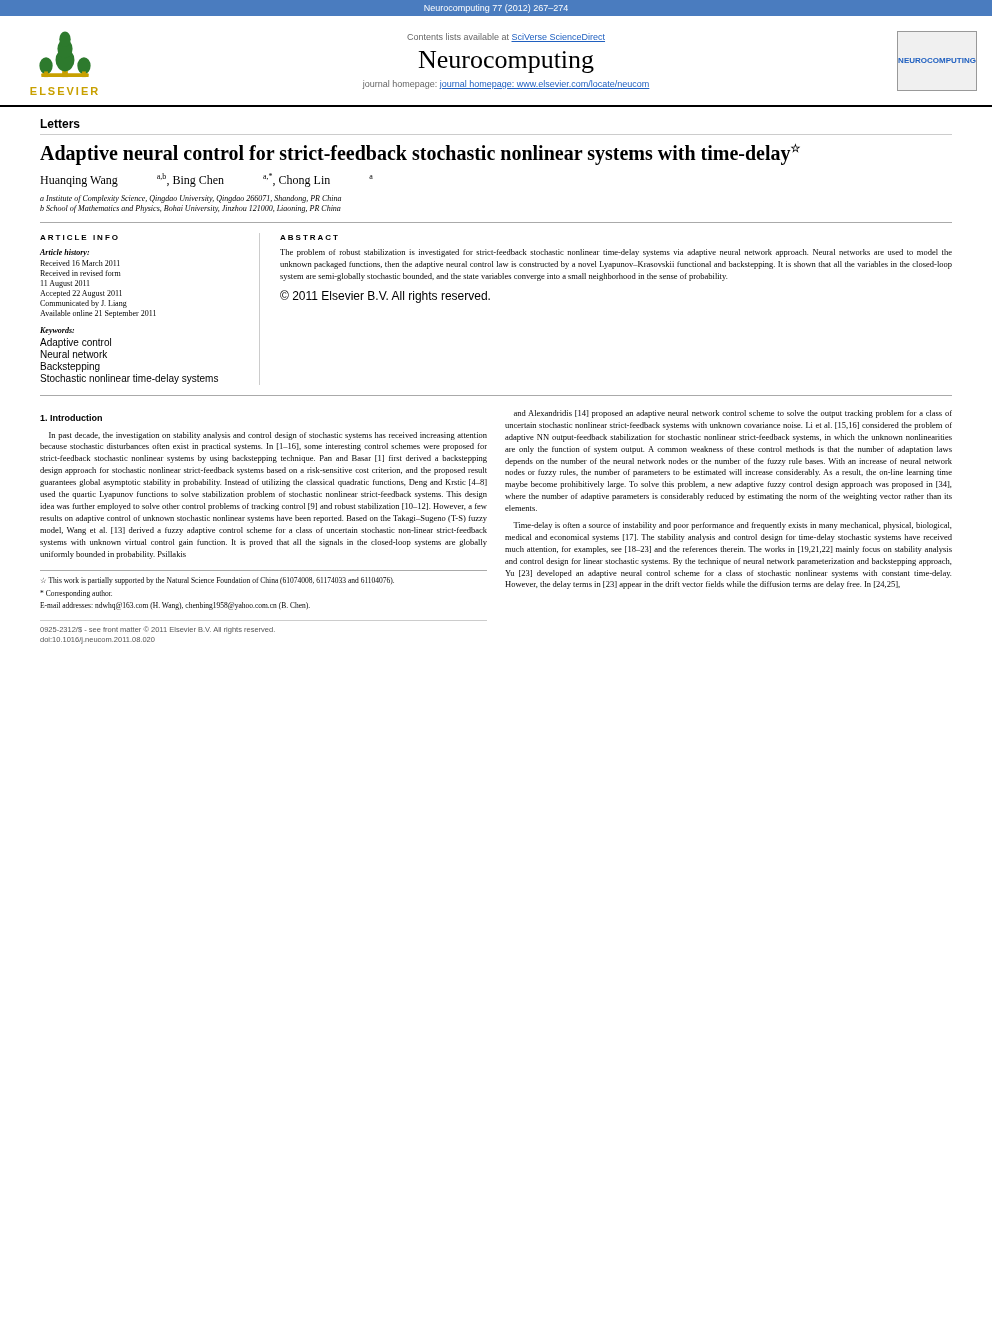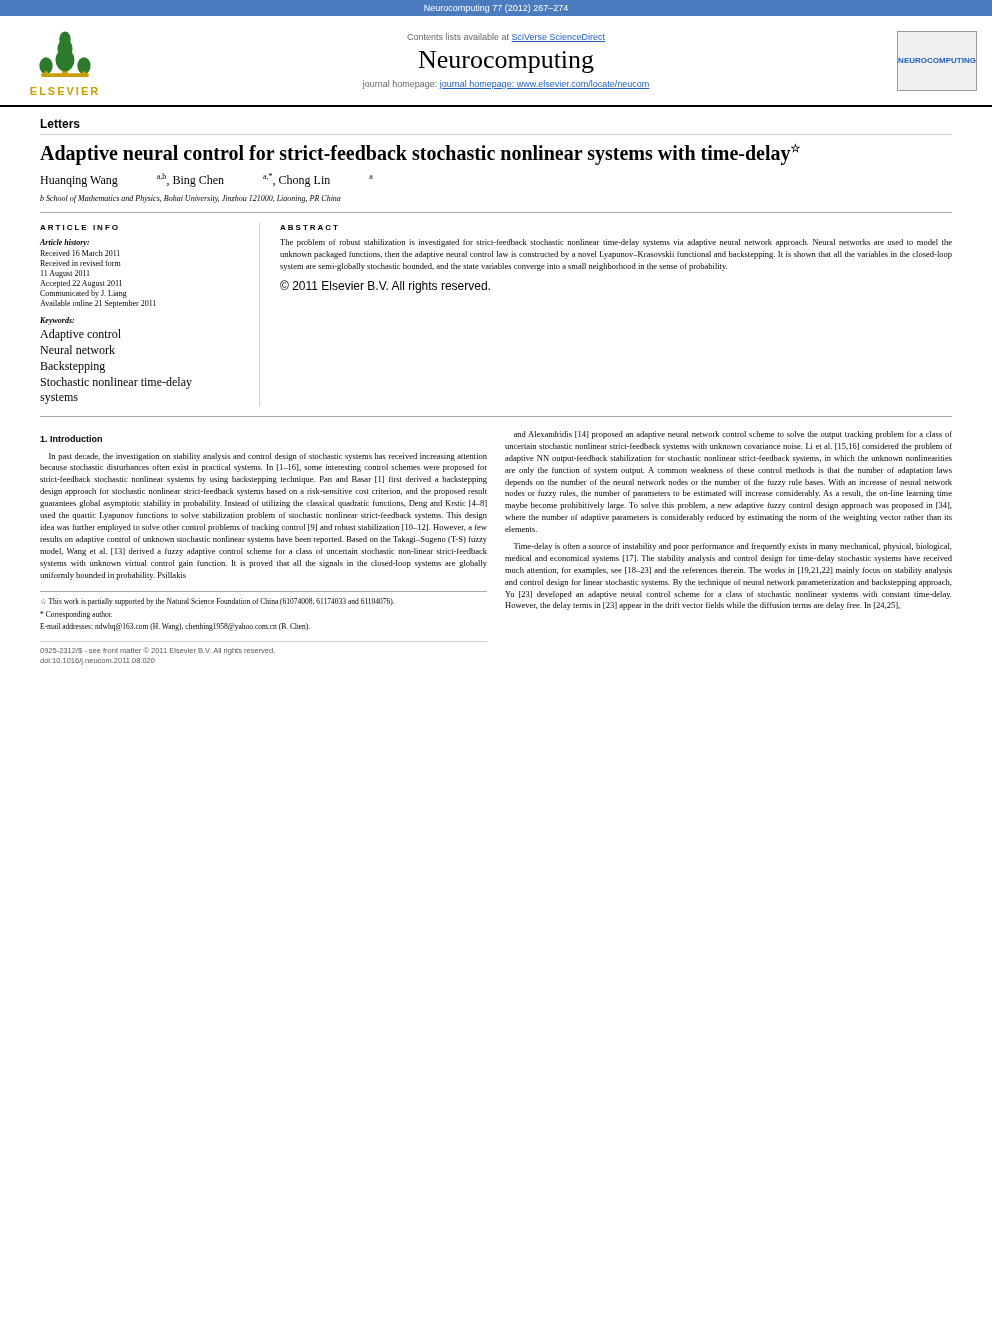--- a/index.html
+++ b/index.html
@@ -186,22 +186,22 @@
       font-weight: bold;
       margin-bottom: 2px;
       margin-top: 6px;
     }
     .info-line {
       font-size: 8px;
       margin-bottom: 1px;
       font-family: 'Times New Roman', Times, serif;
     }
     .keywords-list {
-      font-size: 12px;
-      font-family: Liberation Serif, serif;
+      font-size: 10px;
+      font-family: Liberation Sans, sans-serif;
     }
     .keywords-list div {
       margin-bottom: 1px;
     }
 
     
     .abstract-section {
       flex: 1;
     }
     .abstract-text {
@@ -314,20 +314,21 @@
 
   <div class="article-title">
     <span>Adaptive neural control for strict-feedback stochastic nonlinear systems with time-delay</span><sup>☆</sup>
   </div>
 
   <div class="authors">
     Huanqing Wang <sup>a,b</sup>, Bing Chen <sup>a,*</sup>, Chong Lin <sup>a</sup>
   </div>
 
   <div class="affiliations">
+    <div>a Institute of Complexity Science, Qingdao University, Qingdao 266071, Shandong, PR China</div>
     <div>b School of Mathematics and Physics, Bohai University, Jinzhou 121000, Liaoning, PR China</div>
   </div>
 
   <div class="info-section">
 
     <div class="article-info">
       <div class="info-heading">ARTICLE INFO</div>
 
       <div class="info-sub-heading">Article history:</div>
       <div class="info-line">Received 16 March 2011</div>

